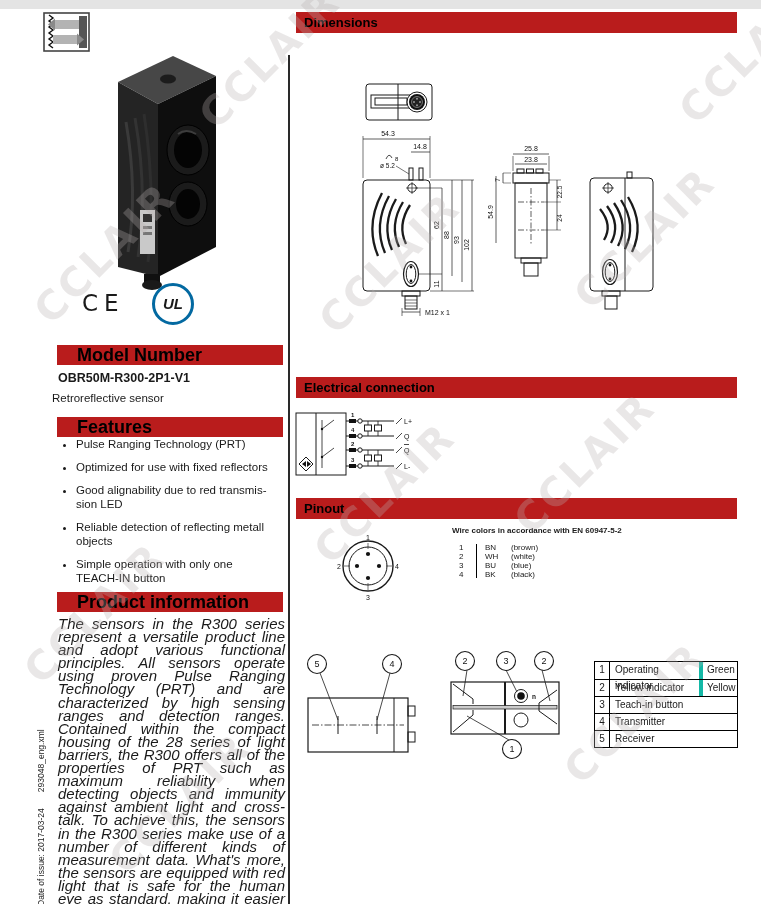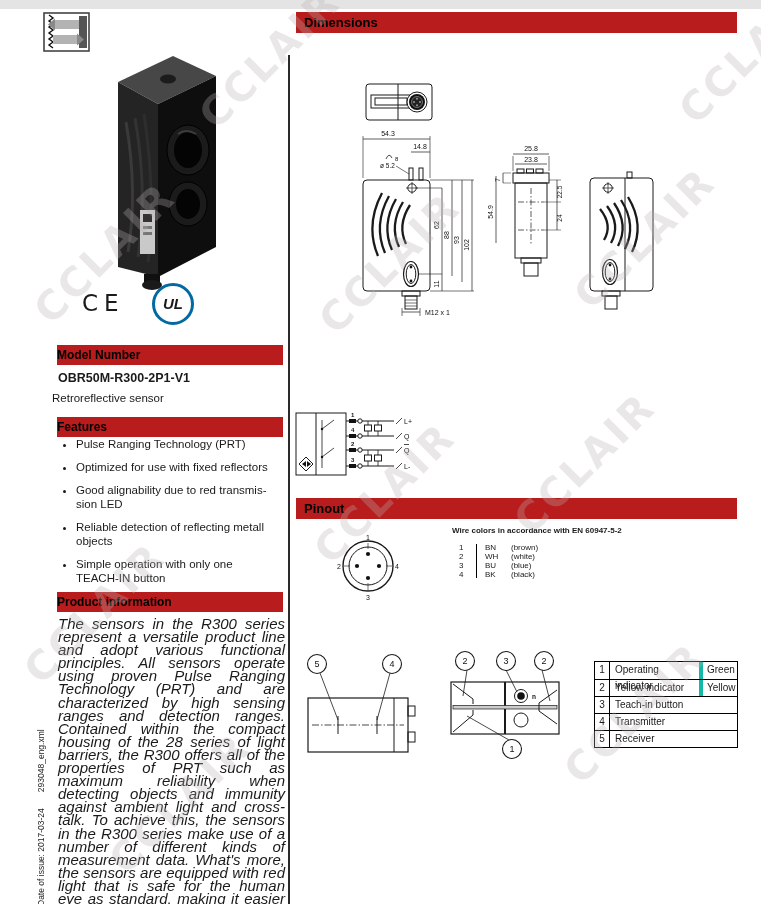--- a/index.html
+++ b/index.html
@@ -2,21 +2,21 @@
 <html><head>
 <meta charset="utf-8">
 <style>
   html,body{margin:0;padding:0;background:#fff;}
   .page{position:relative;width:761px;height:904px;background:#fff;overflow:hidden;
         font-family:"Liberation Sans",sans-serif;color:#1a1a1a;}
   .topstrip{position:absolute;left:0;top:0;width:761px;height:9px;background:#e4e4e4;}
   .divider{position:absolute;left:288px;top:55px;width:2px;height:849px;background:#2a2a2a;}
   .bar{position:absolute;background:#b91c1c;color:#000;font-weight:bold;box-sizing:border-box;}
   .bar.right{left:296px;width:441px;height:21px;font-size:13px;line-height:21px;padding-left:8px;}
-  .bar.left{left:57px;width:226px;height:20px;font-size:12px;line-height:20px;padding-left:0;}
+  .bar.left{left:57px;width:226px;height:20px;font-size:18px;line-height:20px;padding-left:20px;}
   .txt{position:absolute;}
   .model-number{left:58px;top:371px;font-weight:bold;font-size:12.5px;}
   .model-type{left:52px;top:392px;font-size:11.5px;}
   ul.features{position:absolute;left:60px;top:437px;width:224px;margin:0;padding:0 0 0 16px;}
   ul.features li{font-size:11.5px;line-height:1.22;margin-bottom:9px;white-space:pre-line;}
   .pinfo{left:58px;top:617px;width:227px;font-size:15px;line-height:13.1px;text-align:justify;font-style:italic;}
   .ce{left:82px;top:290px;font-family:"DejaVu Sans",sans-serif;font-size:23px;letter-spacing:6px;font-weight:400;}
   .ul-mark{position:absolute;left:152px;top:283px;width:42px;height:42px;border:3px solid #0369a1;
            border-radius:50%;box-sizing:border-box;text-align:center;}
   .ul-mark span{display:block;font-weight:bold;font-size:15px;line-height:35px;font-style:italic;}
@@ -234,20 +234,21 @@
       <path d="M304 169 Q317 185 308 200" stroke-width="2.3"></path>
       <ellipse cx="314" cy="232" rx="7.5" ry="12.5" stroke-width="1.2"></ellipse>
       <ellipse cx="314" cy="232" rx="4.8" ry="9.5"></ellipse>
       <circle cx="314" cy="225" r="1.4" fill="#111" stroke="none"></circle>
       <circle cx="314" cy="239" r="1.4" fill="#111" stroke="none"></circle>
       <rect x="306" y="251" width="18" height="5"></rect>
       <rect x="309" y="256" width="12" height="13"></rect>
     </g>
   </svg>
 
+  <div class="bar right" style="top:377px">Electrical connection</div>
 
   <svg style="left:294px;top:405px" width="130" height="85" viewBox="0 0 130 85" fill="none" stroke="#1a1a1a" stroke-width="1">
     <rect x="2" y="8" width="50" height="62"></rect>
     <line x1="22" y1="8" x2="22" y2="70"></line>
     <polygon points="5,59 12,52 19,59 12,66"></polygon>
     <polygon points="8,59 12,56 12,62" fill="#111" stroke="none"></polygon>
     <polygon points="13,56 17,59 13,62" fill="#111" stroke="none"></polygon>
     <line x1="28" y1="15" x2="28" y2="63" stroke-width=".8"></line>
     <line x1="28" y1="24" x2="40" y2="15" stroke-width=".8"></line>
     <line x1="28" y1="52" x2="40" y2="43" stroke-width=".8"></line>

